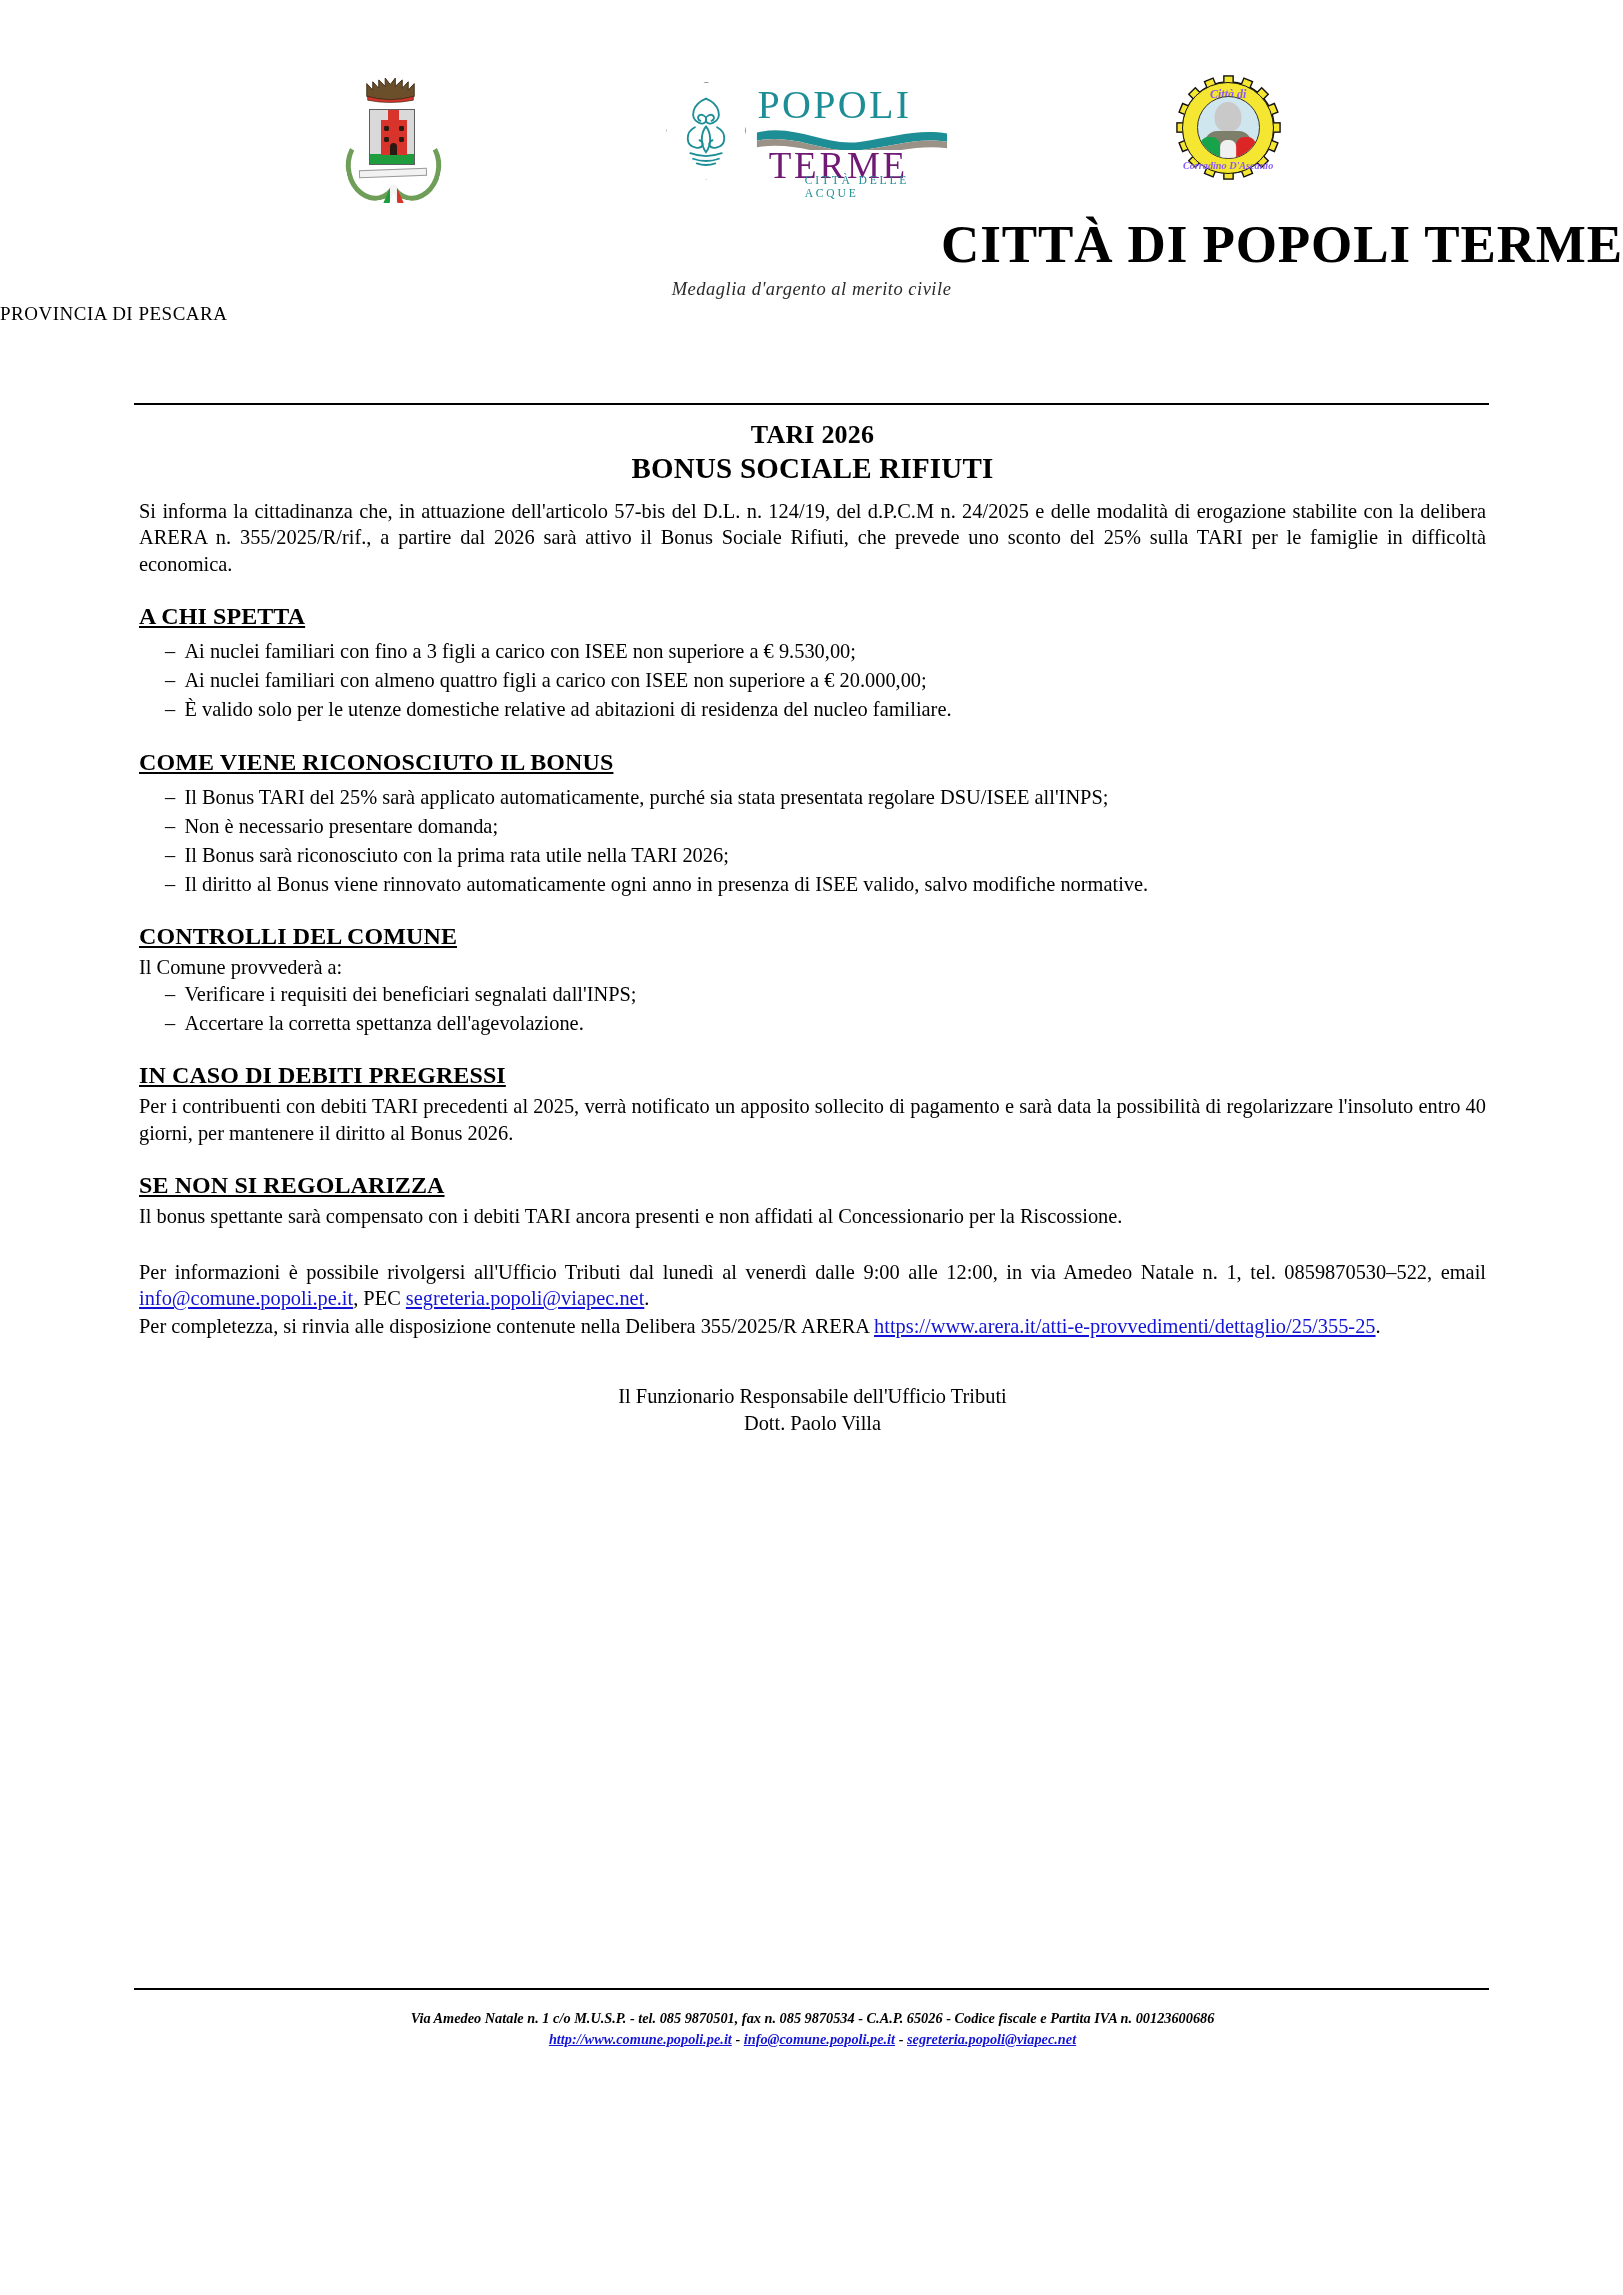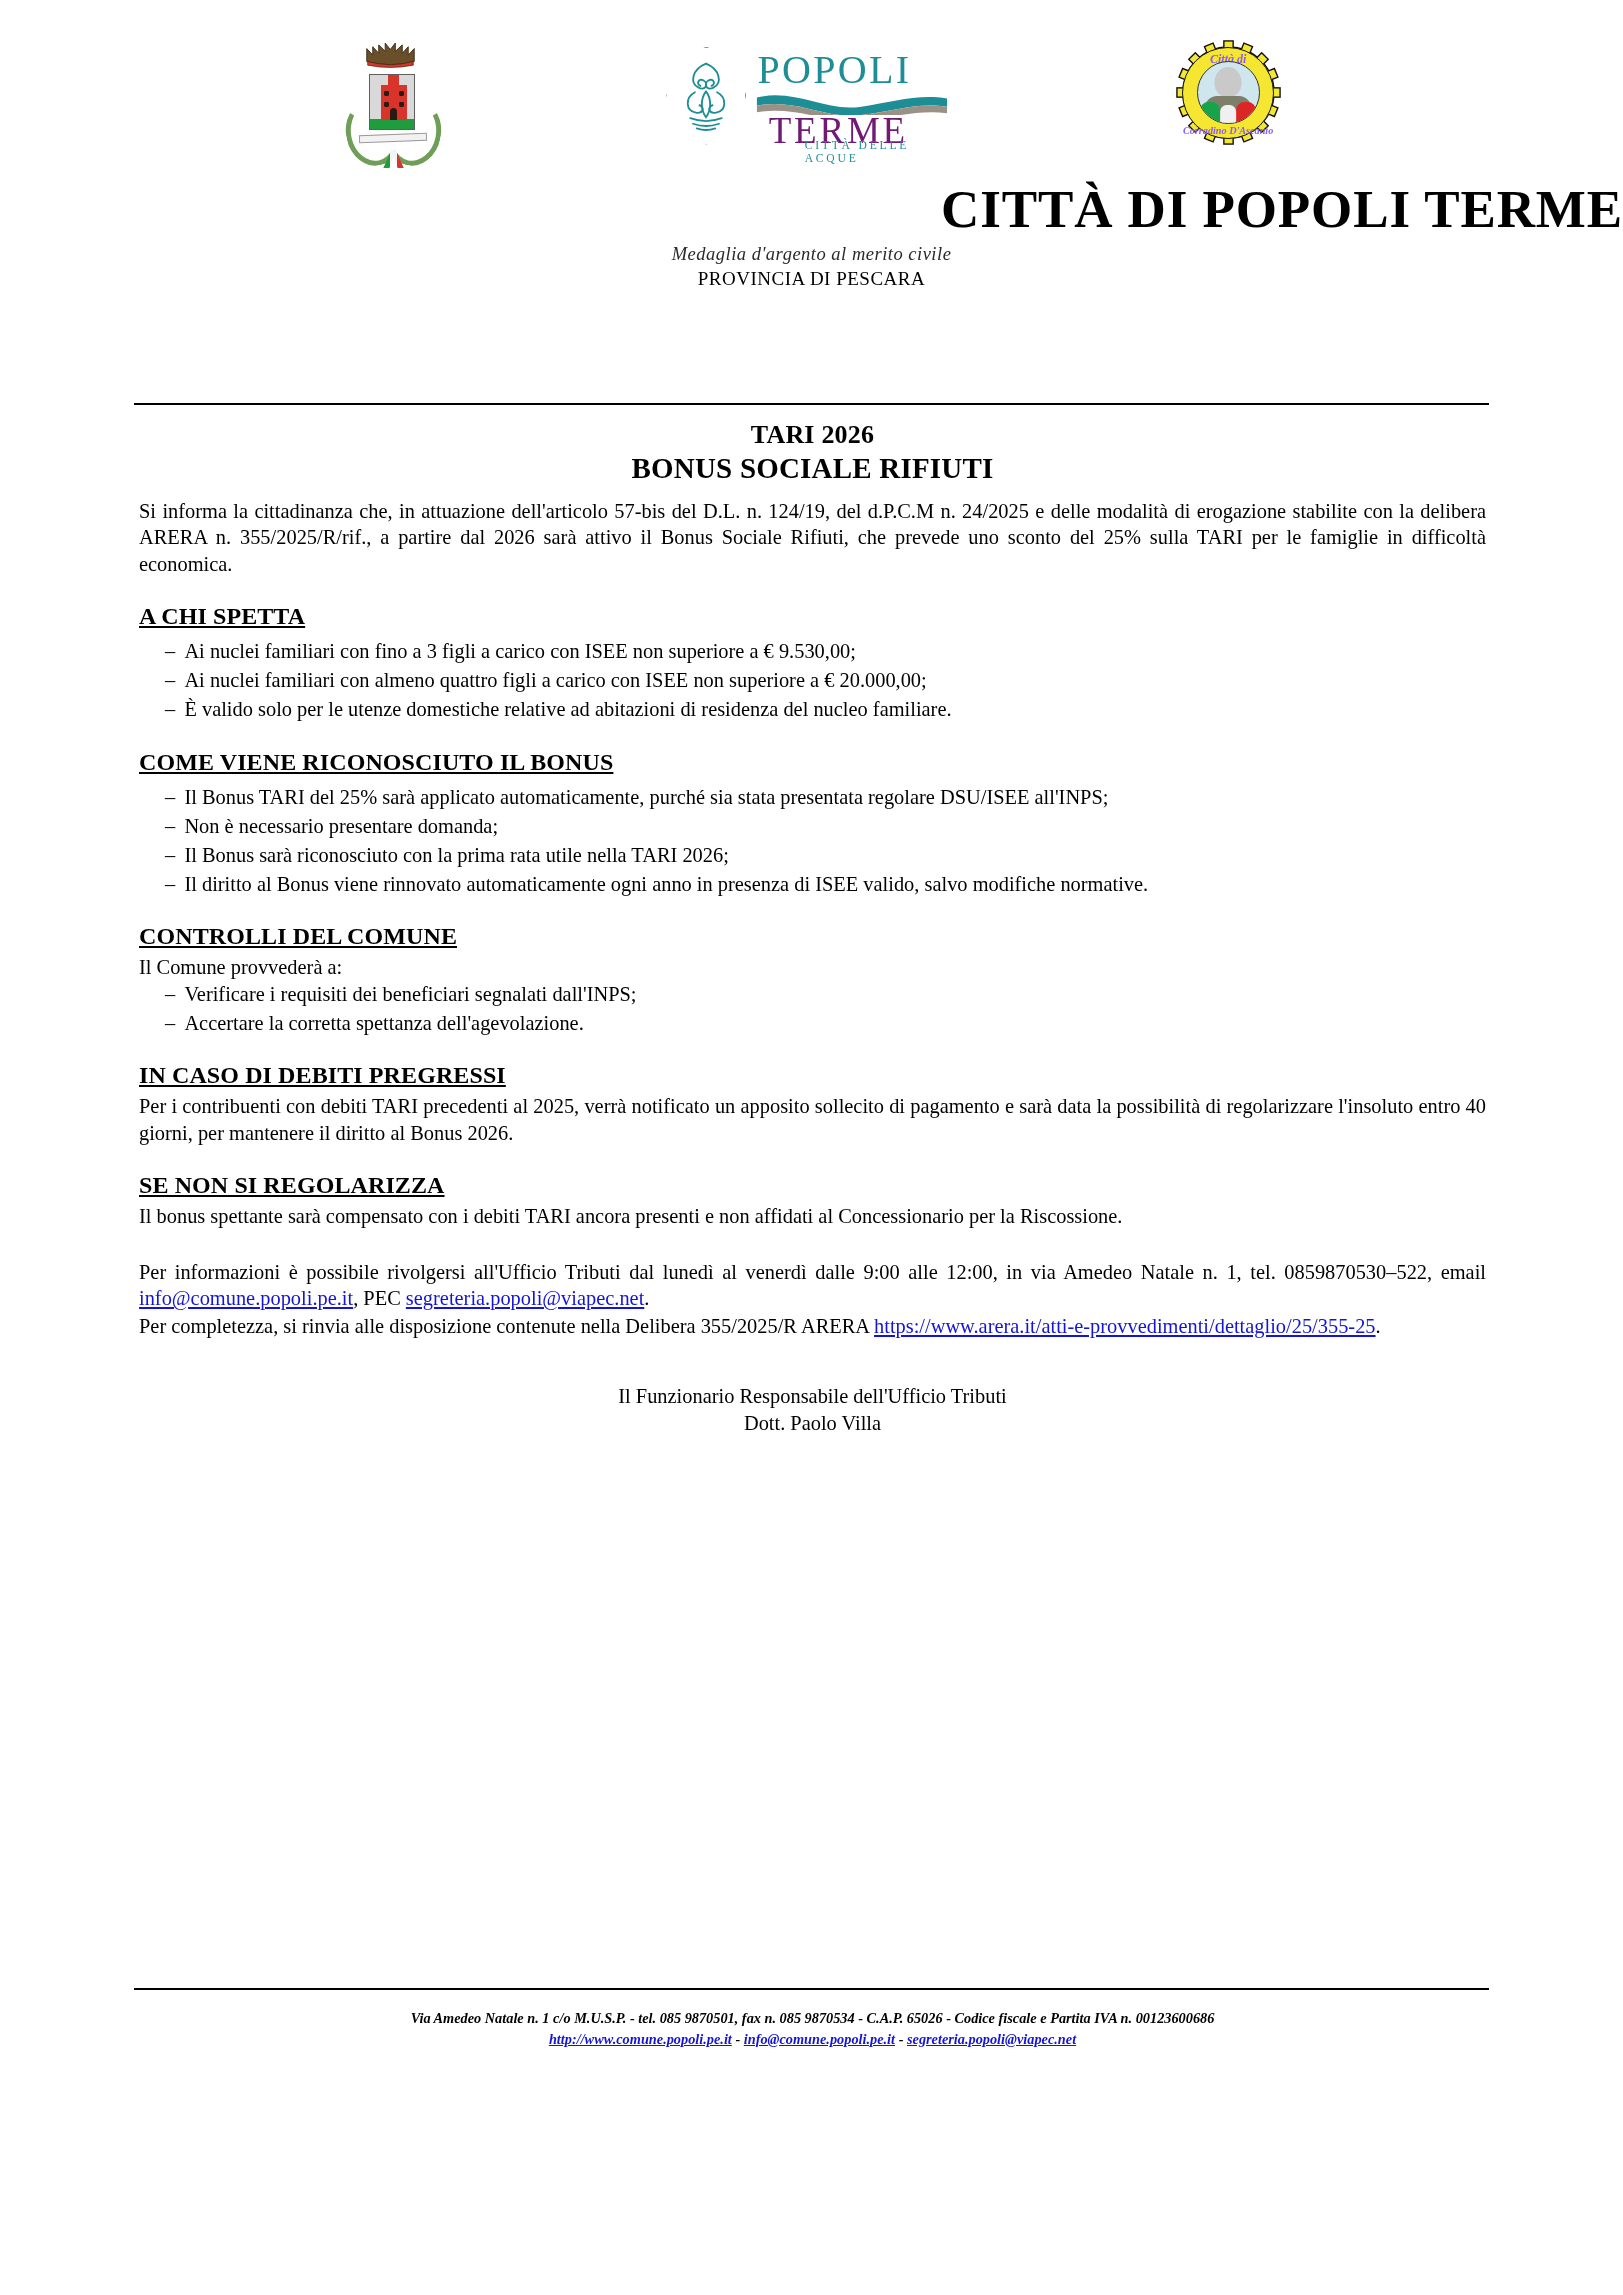--- a/index.html
+++ b/index.html
@@ -16,21 +16,21 @@
     font-family: "Liberation Serif", "DejaVu Serif", serif;
     color: #000000;
     box-sizing: border-box;
     overflow: hidden;
   }
 
   
   .letterhead {
     position: absolute;
     left: 0; top: 0; right: 0;
-    padding-top: 40px;
+    padding-top: 75px;
   }
   .logo-row {
     display: flex;
     align-items: flex-start;
     justify-content: center;
     gap: 222px;
     height: 134px;
   }
 
   
@@ -242,21 +242,20 @@
   .medal {
     text-align: center;
     font-family: "Liberation Serif", serif;
     font-style: italic;
     font-size: 18.5px;
     color: #2a2a2a;
     margin-top: 6.5px;
     letter-spacing: 0.5px;
   }
   .province {
-    text-align: center;
     font-family: "Liberation Serif", serif;
     font-size: 19px;
     letter-spacing: 0.5px;
     margin-top: 2.8px;
   }
   .rule-top {
     position: absolute;
     left: 134px; right: 134px;
     top: 403px;
     border-top: 2.3px solid #000;

